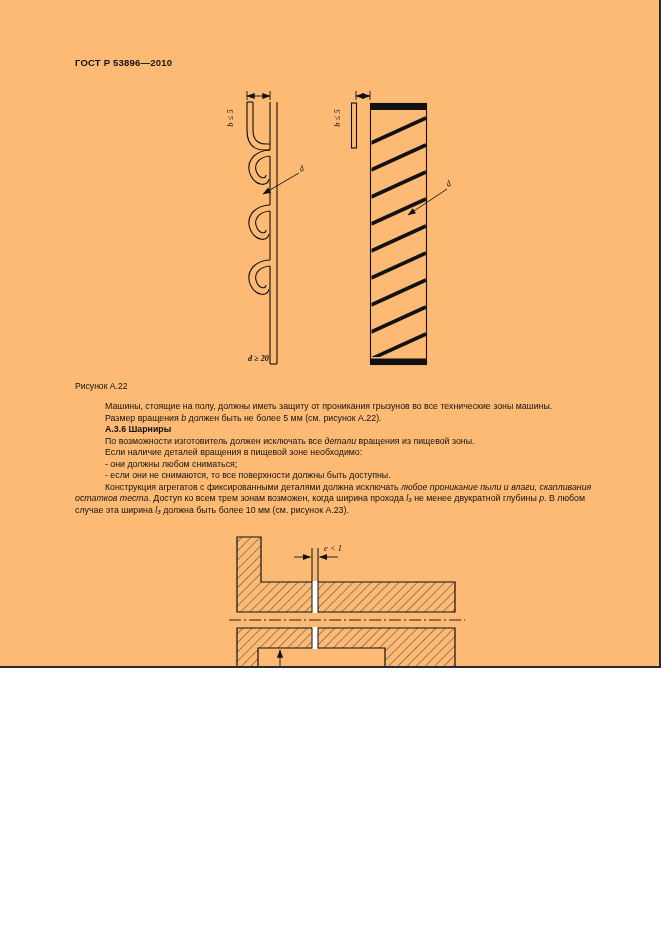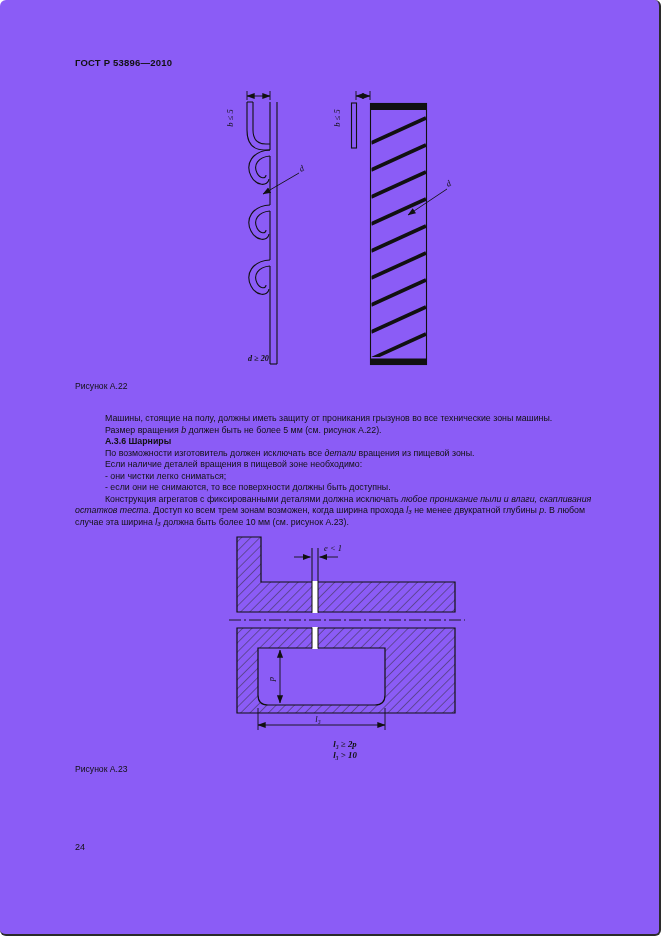--- a/index.html
+++ b/index.html
@@ -1,43 +1,43 @@
 <!DOCTYPE html>
 <html lang="ru"><head>
 <meta charset="utf-8">
 <title>ГОСТ Р 53896—2010 — страница 24</title>
 <style>
   * { margin:0; padding:0; box-sizing:border-box; }
   html,body { background:#ffffff; }
   body { font-family:"Liberation Sans", sans-serif; color:#111; }
   .page {
-    position:relative; width:661px; height:936px; background:#8b5cf6;
+    position:relative; width:661px; height:668px; background:#fdba74;
     overflow:hidden;
-    border-right:2px solid #2b2b2b; border-bottom:2px solid #2b2b2b;border-radius:6px;
+    border-right:2px solid #2b2b2b; border-bottom:2px solid #2b2b2b;
   }
   .header {
     position:absolute; left:75px; top:57px;
     font-size:9.5px; font-weight:bold; letter-spacing:.2px;
   }
   .fig { position:absolute; }
   #fig22 { left:200px; top:88px; }
   #fig23 { left:228px; top:532px; }
   .fig-caption {
     position:absolute; left:75px; width:540px; 
     font-size:8.6px;
   }
   #cap22 { top:381px; }
   #cap23 { top:764px; }
   .formulas {
     position:absolute; left:75px; top:739px; width:540px; text-align:center;
     font-family:"Liberation Serif", serif; font-style:italic; font-weight:bold;
     font-size:8.8px; line-height:11px;
   }
   .body-text { position:absolute; left:75px; top:401px; width:521px;
-    font-size:8.8px; line-height:11.5px;margin-top:12px; }
+    font-size:8.8px; line-height:11.5px; }
   .section37 { position:absolute; left:75px; top:788px; width:521px;
     font-size:8.8px; line-height:11.5px; }
   .body-text p, .section37 p { text-indent:30px; }
   .bold { font-weight:bold; }
   i { font-style:italic; }
   .page-number { position:absolute; left:75px; top:842px; font-size:9px; }
   svg text {
     font-family:"Liberation Serif", serif; font-style:italic;
     font-size:8.5px; fill:#111;
   }
@@ -119,21 +119,21 @@
   </svg>
 
   <div class="fig-caption" id="cap22">Рисунок А.22</div>
 
   <div class="body-text">
     <p><span>Машины, стоящие на полу, должны иметь защиту от проникания грызунов во все технические зоны машины.</span></p>
     <p><span>Размер вращения </span><i>b</i><span> должен быть не более 5 мм (см. рисунок А.22).</span></p>
     <p class="bold">А.3.6 Шарниры</p>
     <p><span>По возможности изготовитель должен исключать все </span><i>детали</i><span> вращения из пищевой зоны.</span></p>
     <p>Если наличие деталей вращения в пищевой зоне необходимо:</p>
-    <p>- они чистки легко сниматься;</p>
+    <p>- они должны любом сниматься;</p>
     <p>- если они не снимаются, то все поверхности должны быть доступны.</p>
     <p><span>Конструкция агрегатов с фиксированными деталями должна исключать </span><i>любое проникание пыли и влаги, скапливания остатков теста</i><span>. Доступ ко всем трем зонам возможен, когда ширина прохода </span><i>l₃</i><span> не менее двукратной глубины </span><i>p</i><span>. В любом случае эта ширина </span><i>l₃</i><span> должна быть более 10 мм (см. рисунок А.23).</span></p>
   </div>
 
   <svg class="fig" id="fig23" width="240" height="206" viewBox="0 0 240 206" aria-hidden="true">
     <defs>
       <pattern id="hatch" patternUnits="userSpaceOnUse" width="6.5" height="6.5" patternTransform="rotate(45)">
         <line x1="0" y1="0" x2="0" y2="6.5" stroke="#2a2a2a" stroke-width="0.9"></line>
       </pattern>
       <marker id="arrB" viewBox="0 0 10 10" refX="9.5" refY="5" markerWidth="9" markerHeight="9" orient="auto-start-reverse">

